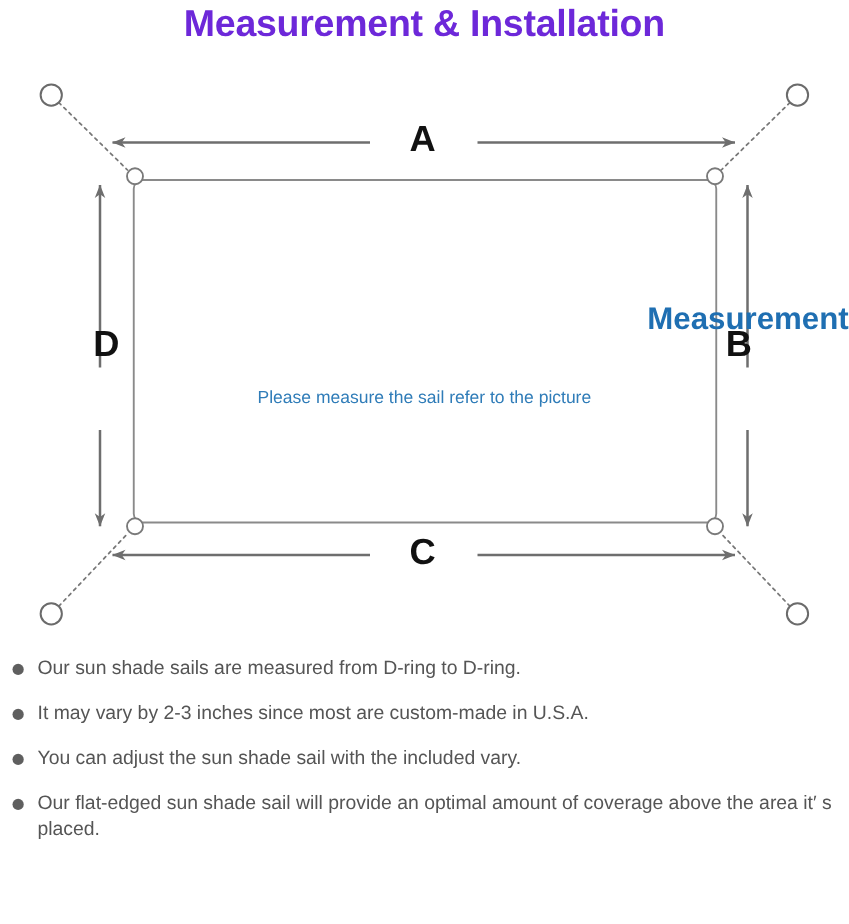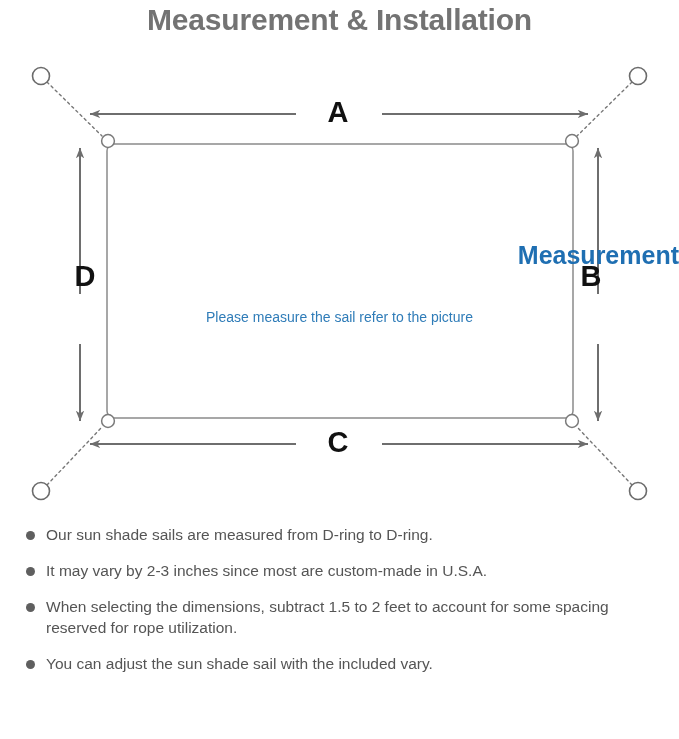--- a/index.html
+++ b/index.html
@@ -29,21 +29,21 @@
     left: 0;
     top: 0;
     width: 679px;
     height: 42px;
     line-height: 40px;
     text-align: center;
     font-family: "Liberation Sans", sans-serif;
     font-weight: bold;
     font-size: 30px;
     letter-spacing: -0.2px;
-    color: #737373;
+    color: #6d28d9;
     white-space: nowrap;
   }
 
   
   #diagram {
     position: absolute;
     left: 0;
     top: 44px;
     width: 679px;
     height: 470px;
@@ -100,21 +100,21 @@
     left: 0;
     top: 524px;
     width: 679px;
     padding: 0;
     margin: 0;
   }
   .note-row {
     display: flex;
     align-items: flex-start;
     margin: 0 0 15px 0;
-    padding: 0 12px 0 26px;
+    padding: 0 12px 0 10px;
   }
   .note-bullet {
     flex: 0 0 auto;
     width: 9px;
     height: 9px;
     border-radius: 50%;
     background: #5f5f5f;
     margin-top: 7px;
     margin-right: 11px;
   }
@@ -197,21 +197,21 @@
     <div class="note-row">
       <span class="note-bullet"></span>
       <span class="note-text">Our sun shade sails are measured from D-ring to D-ring.</span>
     </div>
     <div class="note-row">
       <span class="note-bullet"></span>
       <span class="note-text">It may vary by 2-3 inches since most are custom-made in U.S.A.</span>
     </div>
     <div class="note-row">
       <span class="note-bullet"></span>
-      <span class="note-text">When selecting the dimensions, subtract 1.5 to 2 feet to account for some spacing reserved for rope utilization.</span>
-    </div>
-    <div class="note-row">
-      <span class="note-bullet"></span>
       <span class="note-text">You can adjust the sun shade sail with the included vary.</span>
     </div>
+    <div class="note-row">
+      <span class="note-bullet"></span>
+      <span class="note-text">Our flat-edged sun shade sail will provide an optimal amount of coverage above the area it′ s placed.</span>
+    </div>
   </div>
 
 </div>
 
 </body></html>

